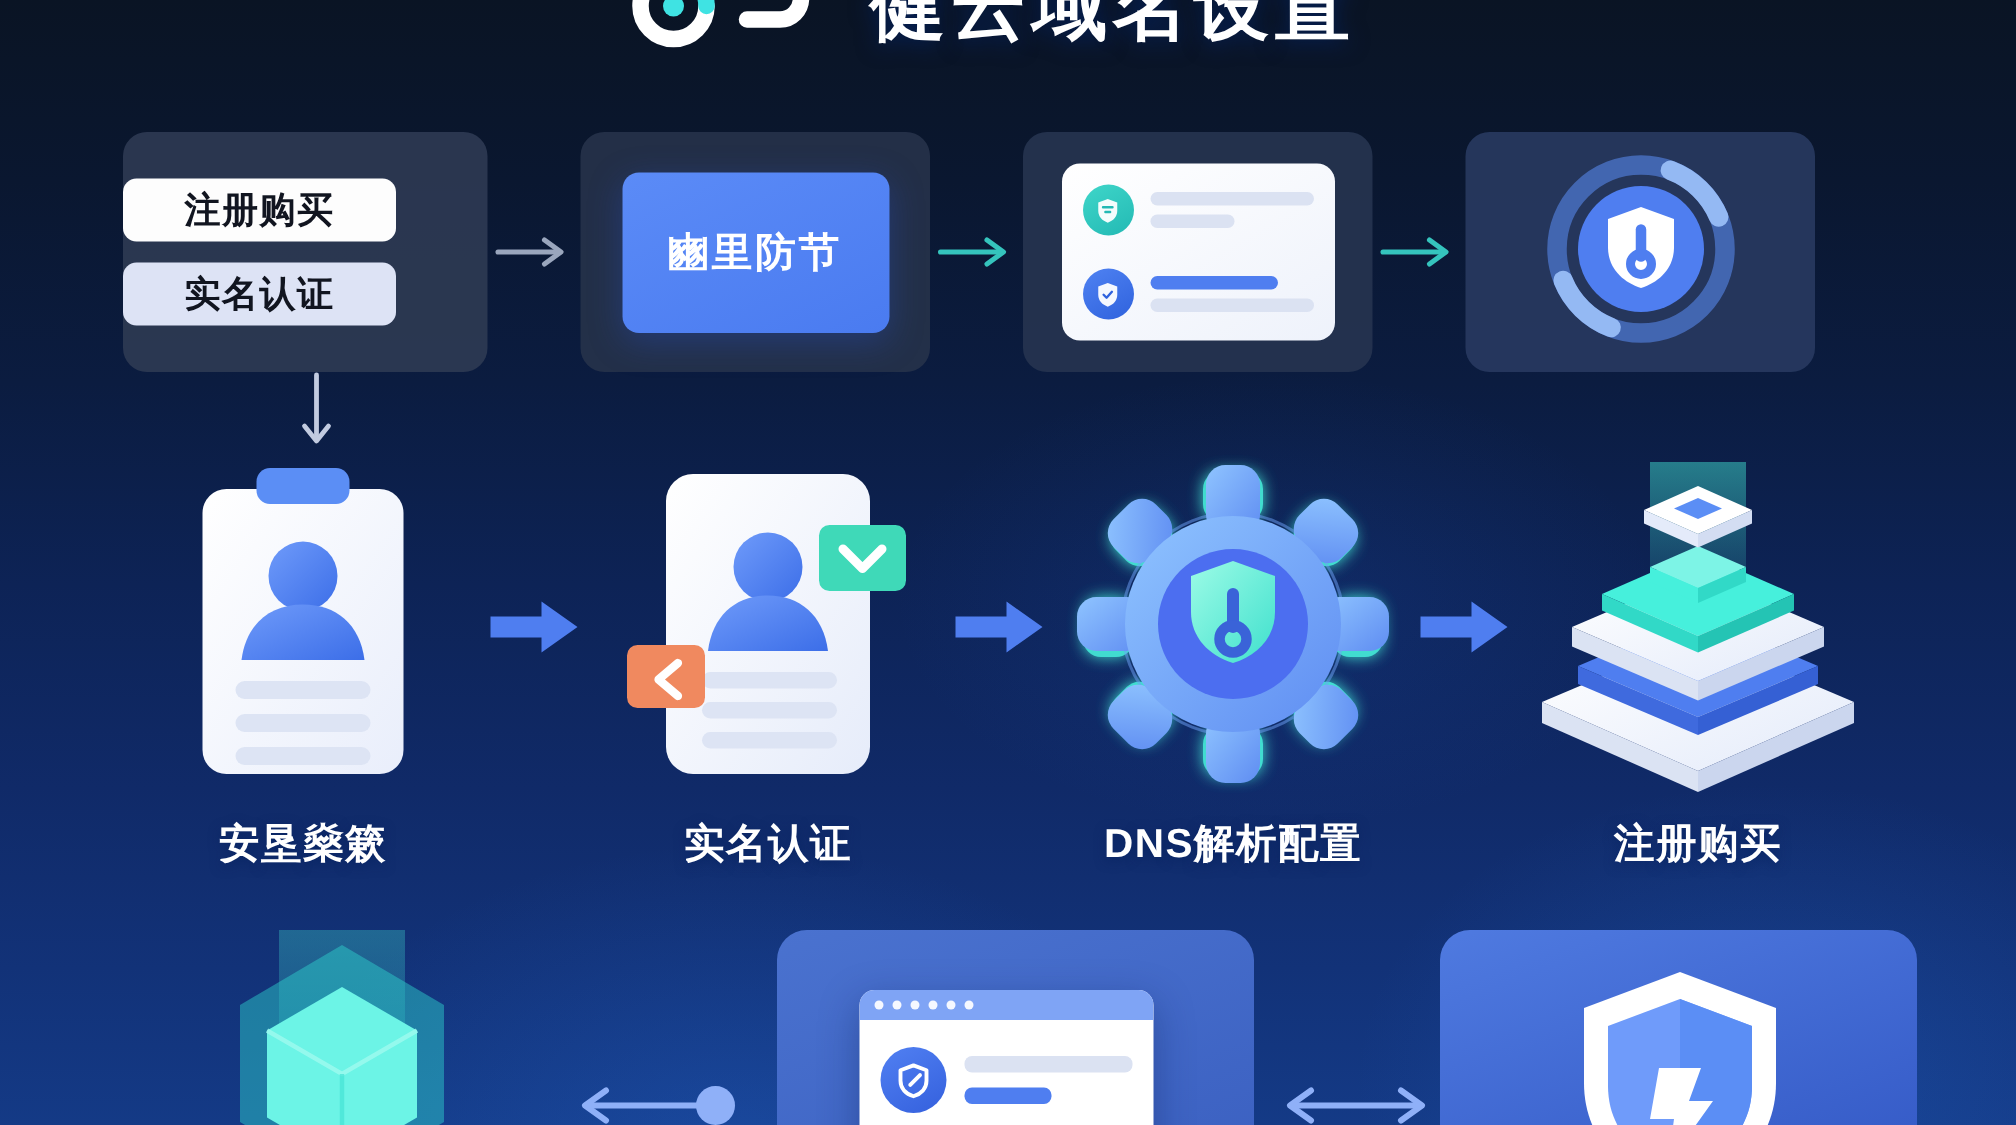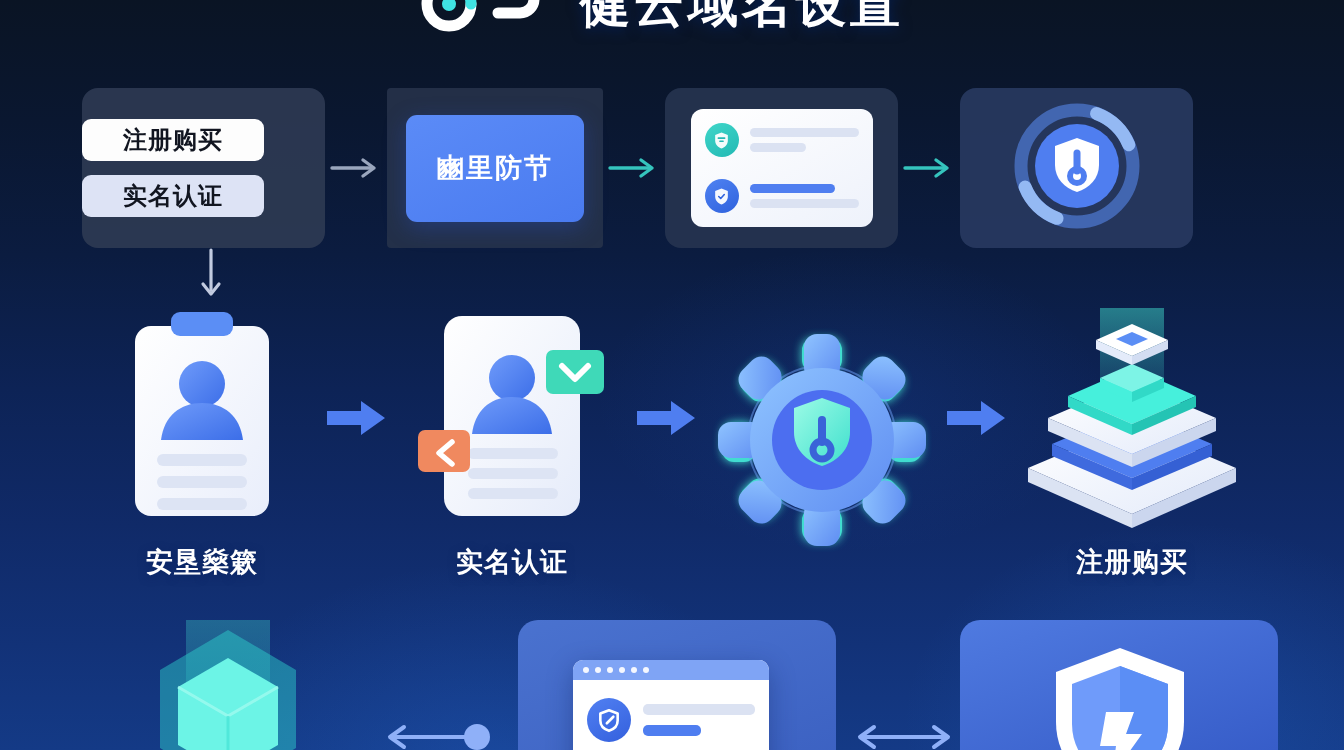--- a/index.html
+++ b/index.html
@@ -83,23 +83,23 @@
   }
   .pill.white  { background: #fdfdfd; }
   .pill.lilac  { background: #dde3f5; }
 
   .arrow-thin {
     width: 62px; display: flex; align-items: center; justify-content: center;
   }
   .arrow-thin svg { display: block; }
 
   .card2 {
-    width: 216px; height: 160px;
+    width: 233px; height: 160px;
     background: rgba(38,50,74,0.92);
-    border-radius: 4px;
+    border-radius: 16px;
     display: flex; align-items: center; justify-content: center;
   }
   .blue-box {
     width: 178px; height: 107px;
     background: linear-gradient(155deg,#5b8bf7 0%,#4a7bf0 100%);
     border-radius: 11px;
     display: flex; align-items: center; justify-content: center;
     font-size: 27px; font-weight: bold; color: #ffffff;
     letter-spacing: 2px;
     box-shadow: 0 6px 22px rgba(40,80,200,0.35);
@@ -405,20 +405,21 @@
           <rect x="24" y="152" width="40" height="36" rx="13" transform="rotate(45 44 170)"></rect>
           <rect x="148" y="152" width="40" height="36" rx="13" transform="rotate(-45 168 170)"></rect>
         </g>
         <circle cx="106" cy="108" r="72" fill="url(#gGear)"></circle>
         <circle cx="106" cy="108" r="50" fill="#4c6ef0"></circle>
         <path d="M106 66l28 10v24c0 17-12 29-28 34-16-5-28-17-28-34V76z" fill="url(#gShieldC)"></path>
         <path d="M106 88v22" stroke="#3a63d8" stroke-width="8" stroke-linecap="round"></path>
         <circle cx="106" cy="118" r="9" fill="none" stroke="#3a63d8" stroke-width="7"></circle>
       </svg>
     </div>
+    <div class="node-label">DNS解析配置</div>
   </div>
 
   <div class="arrow-block">
     <svg width="64" height="42" viewBox="0 0 64 42">
       <path d="M2 14h34V4l24 17-24 17V28H2z" fill="#4f7ef0"></path>
     </svg>
   </div>
 
   <div class="node">
     <div class="node-art">

